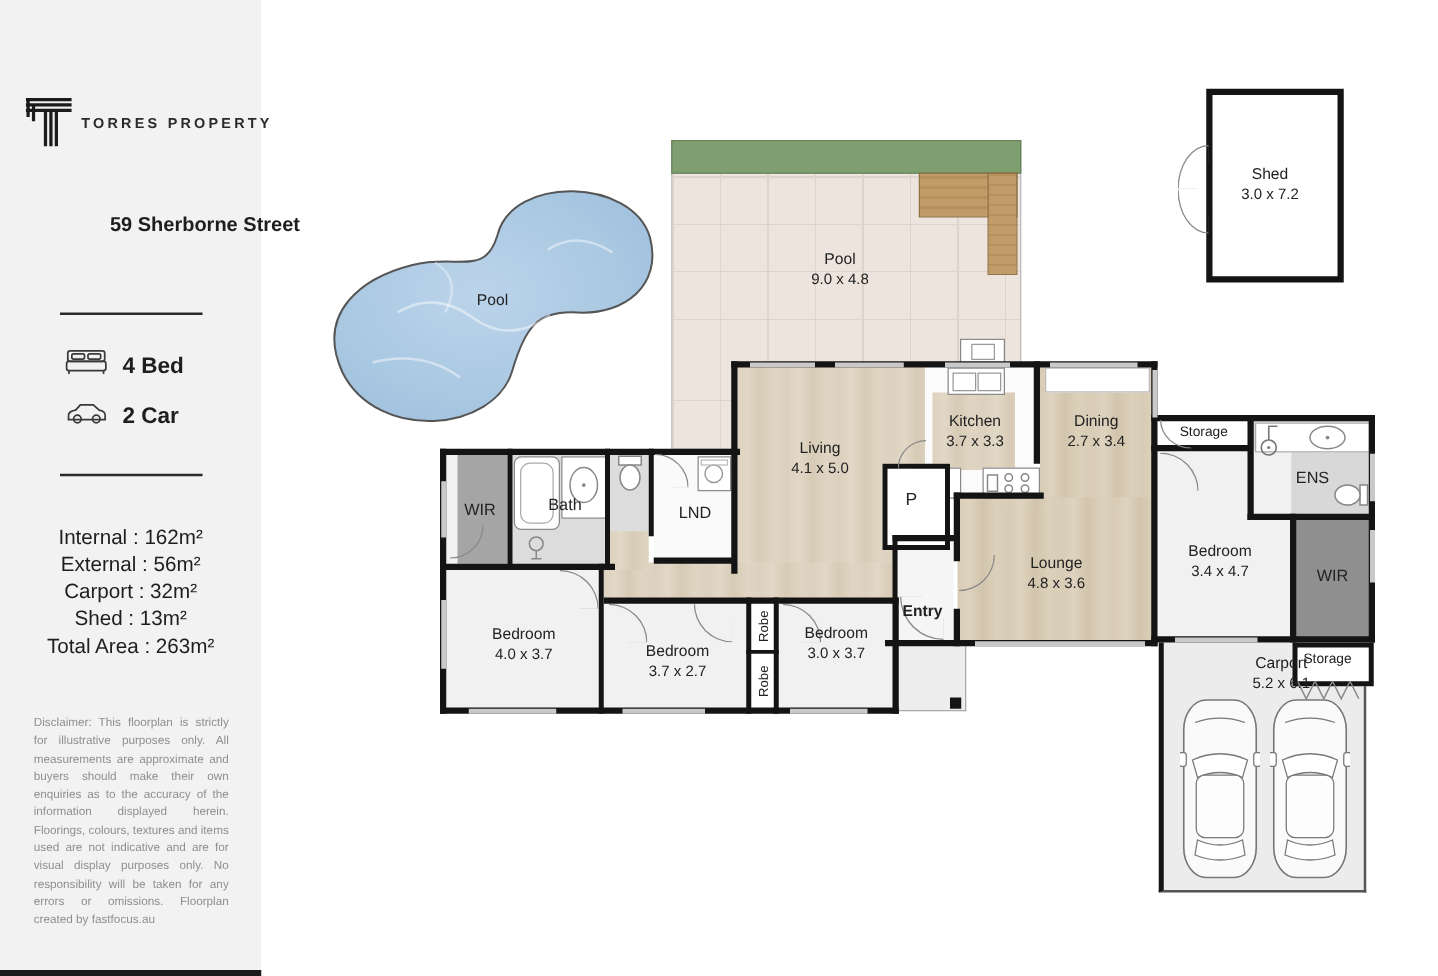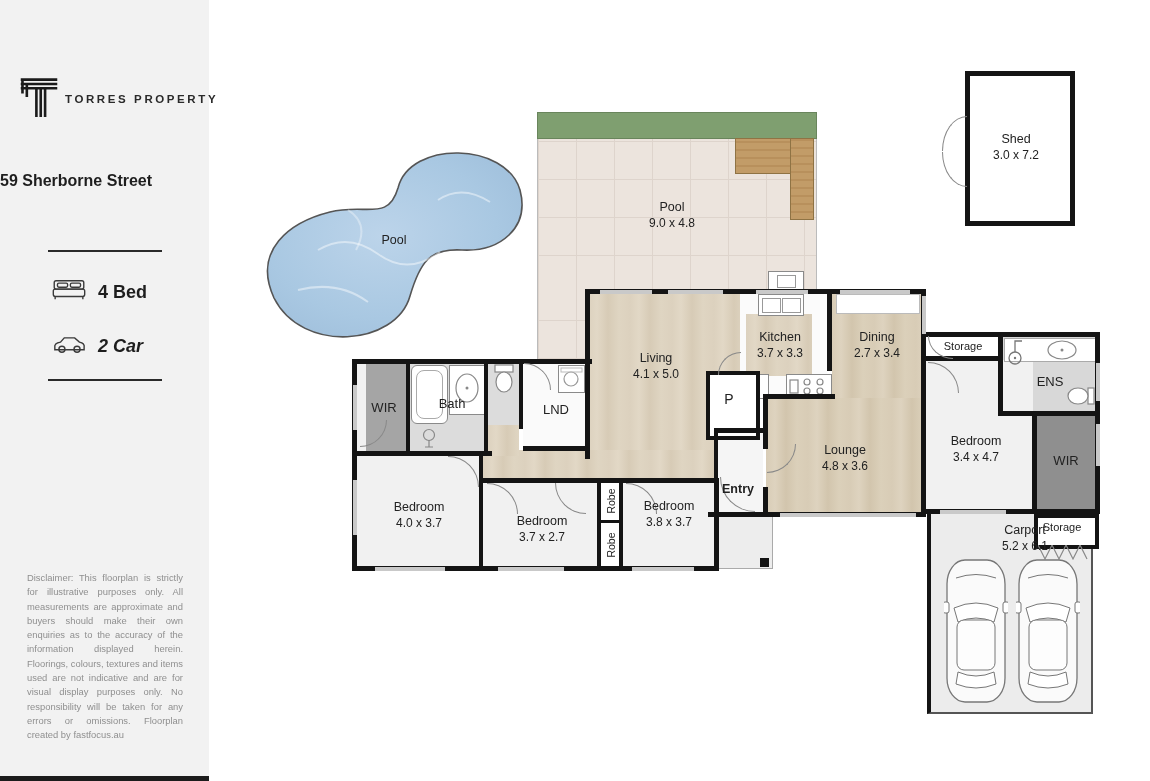--- a/index.html
+++ b/index.html
@@ -3,21 +3,21 @@
 <meta charset="utf-8">
 <style>
   html,body{margin:0;padding:0;background:#ffffff;font-family:"Liberation Sans",sans-serif;}
   #canvas{position:relative;width:1150px;height:781px;background:#ffffff;overflow:hidden;}
   .abs{position:absolute;}
   
   #sidebar{left:0;top:0;width:209px;height:781px;background:#f2f2f2;}
   #sidebar-footer{left:0;top:776px;width:209px;height:5px;background:#1c1c1c;}
   .brand-row{left:19px;top:74px;width:180px;height:50px;display:flex;align-items:center;}
   .brand-text{font-size:11.5px;font-weight:600;letter-spacing:2.6px;color:#2a2a2a;margin-left:6px;white-space:nowrap;}
-  .addr{width:209px;text-align:left;color:#1e1e1e;}
+  .addr{width:209px;text-align:right;color:#1e1e1e;margin-left:31px;}
   .addr1{top:172px;font-size:16px;font-weight:600;}
   .addr2{top:193px;font-size:16px;font-weight:700;letter-spacing:2px;}
   .divider{left:48px;width:114px;height:2px;background:#2a2a2a;}
   .feat-row{left:52px;width:140px;height:26px;display:flex;align-items:center;gap:12px;}
   .feat-label{font-size:18px;font-weight:600;color:#1e1e1e;white-space:nowrap;}
   .areas{left:10px;top:420px;width:189px;text-align:center;font-size:16.5px;font-weight:500;color:#1e1e1e;line-height:21.7px;}
   .disclaimer{left:27px;top:571px;width:156px;font-size:9.4px;line-height:14.3px;color:#8f8f8f;text-align:justify;}
   
   .wood{background:repeating-linear-gradient(90deg,#dcd1be 0px,#e2d8c6 9px,#d7cbb6 20px,#dfd5c2 31px,#dcd1be 42px);}
   .wood2{background:repeating-linear-gradient(90deg,#d8ccb6 0px,#ded3bf 9px,#d2c5ad 20px,#dbd0ba 31px,#d8ccb6 42px);}
@@ -65,33 +65,40 @@
         <svg width="34" height="24" viewBox="0 0 36 26" fill="none" stroke="#3a3a3a" stroke-width="1.5">
           <rect x="2" y="3" width="32" height="9" rx="2"></rect>
           <rect x="5.5" y="5.5" width="11" height="4.5" rx="1.5"></rect>
           <rect x="19.5" y="5.5" width="11" height="4.5" rx="1.5"></rect>
           <rect x="1" y="12" width="34" height="8" rx="2"></rect>
           <path d="M3 20 V23 M33 20 V23"></path>
         </svg>
       </span>
       <span class="feat-label">4 Bed</span>
     </div>
-    <div class="abs feat-row" style="top:333px;font-style:italic;">
+    <div class="abs feat-row" style="top:319px;">
       <span>
         <svg width="34" height="22" viewBox="0 0 36 22" fill="none" stroke="#3a3a3a" stroke-width="1.5">
           <path d="M3 15 q-1 -5 6 -6 l4 -4.5 h11 l5 4.5 q6 1 5 6 v2 h-31 z"></path>
           <circle cx="10.5" cy="16.5" r="3.2"></circle>
           <circle cx="26.5" cy="16.5" r="3.2"></circle>
         </svg>
       </span>
       <span class="feat-label">2 Car</span>
     </div>
 
     <div class="abs divider" style="top:379px;"></div>
 
+    <div class="abs areas">
+      <div>Internal : 162m²</div>
+      <div>External : 56m²</div>
+      <div>Carport : 32m²</div>
+      <div>Shed : 13m²</div>
+      <div>Total Area : 263m²</div>
+    </div>
 
     <div class="abs disclaimer">Disclaimer: This floorplan is strictly for illustrative purposes only. All measurements are approximate and buyers should make their own enquiries as to the accuracy of the information displayed herein. Floorings, colours, textures and items used are not indicative and are for visual display purposes only. No responsibility will be taken for any errors or omissions. Floorplan created by fastfocus.au</div>
   </div>
   <div class="abs" id="sidebar-footer"></div>
 
   <div class="abs tile" style="left:537px;top:112px;width:278px;height:181px;"></div>
   <div class="abs tile" style="left:537px;top:292px;width:51px;height:67px;border-top:none;"></div>
   <div class="abs" style="left:537px;top:112px;width:278px;height:25px;background:#7f9f70;border:1px solid #69855c;"></div>
   <div class="abs deck" style="left:735px;top:138px;width:77px;height:34px;"></div>
   <div class="abs deck" style="left:790px;top:138px;width:22px;height:80px;"></div>
@@ -332,21 +339,21 @@
   <div class="abs lbl" style="left:556px;top:410px;font-size:13px;">
     <span>LND</span>
   </div>
   <div class="abs lbl" style="left:419px;top:515px;">
     <span>Bedroom</span><small>4.0 x 3.7</small>
   </div>
   <div class="abs lbl" style="left:542px;top:529px;">
     <span>Bedroom</span><small>3.7 x 2.7</small>
   </div>
   <div class="abs lbl" style="left:669px;top:514px;">
-    <span>Bedroom</span><small>3.8 x 3.7</small>
+    <span>Bedroom</span><small>3.0 x 3.7</small>
   </div>
   <div class="abs lbl lbl-rot" style="left:611px;top:501px;">
     <span>Robe</span>
   </div>
   <div class="abs lbl lbl-rot" style="left:611px;top:545px;">
     <span>Robe</span>
   </div>
   <div class="abs lbl lbl-sm" style="left:963px;top:346px;">
     <span>Storage</span>
   </div>

